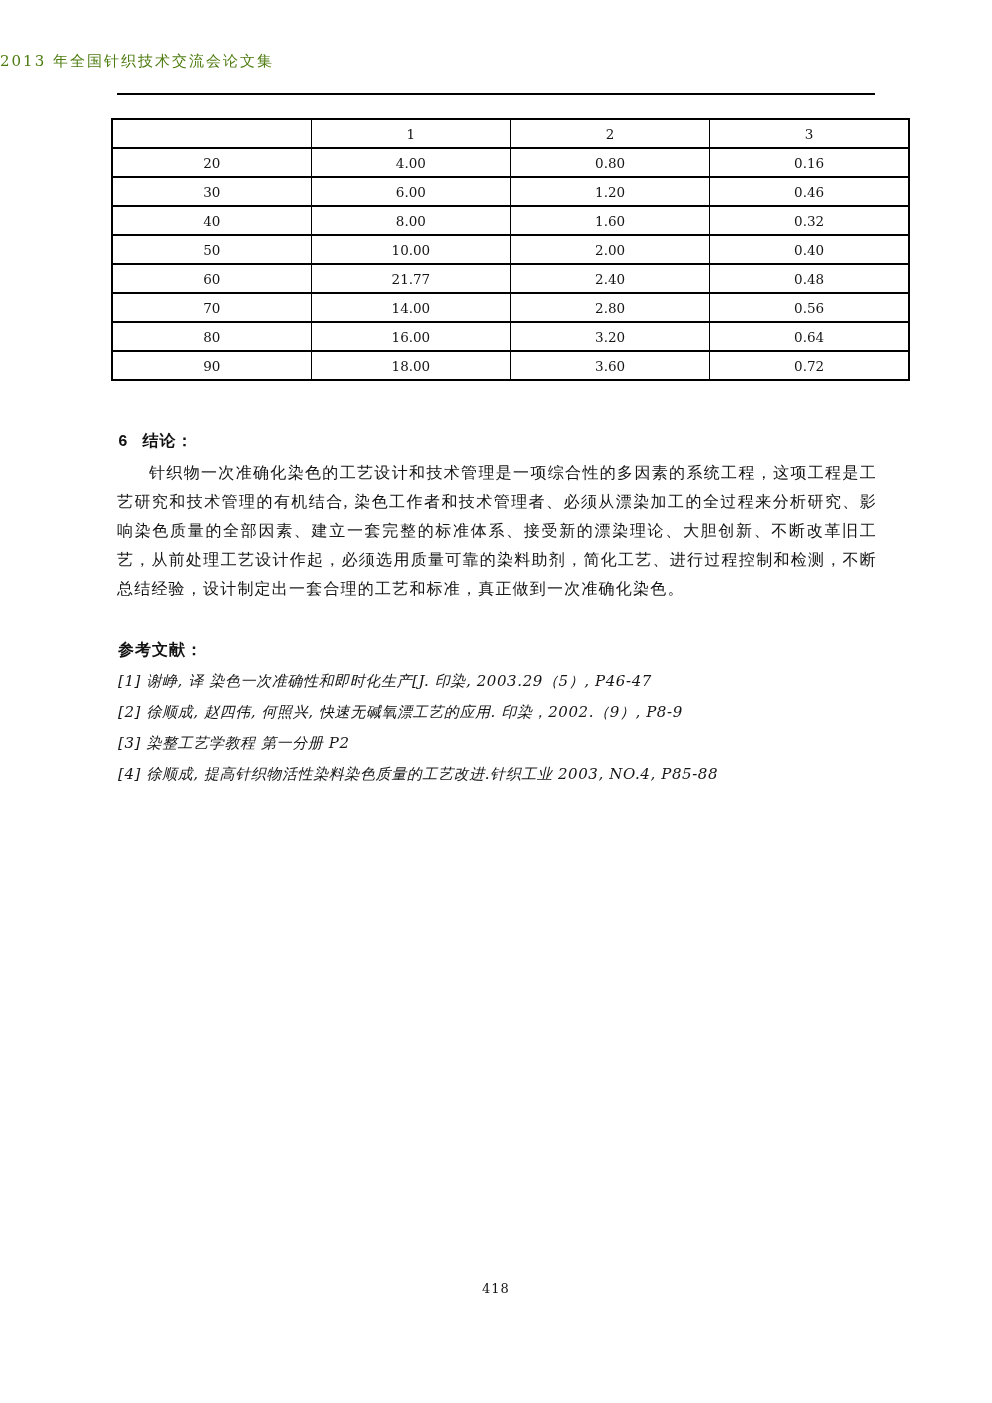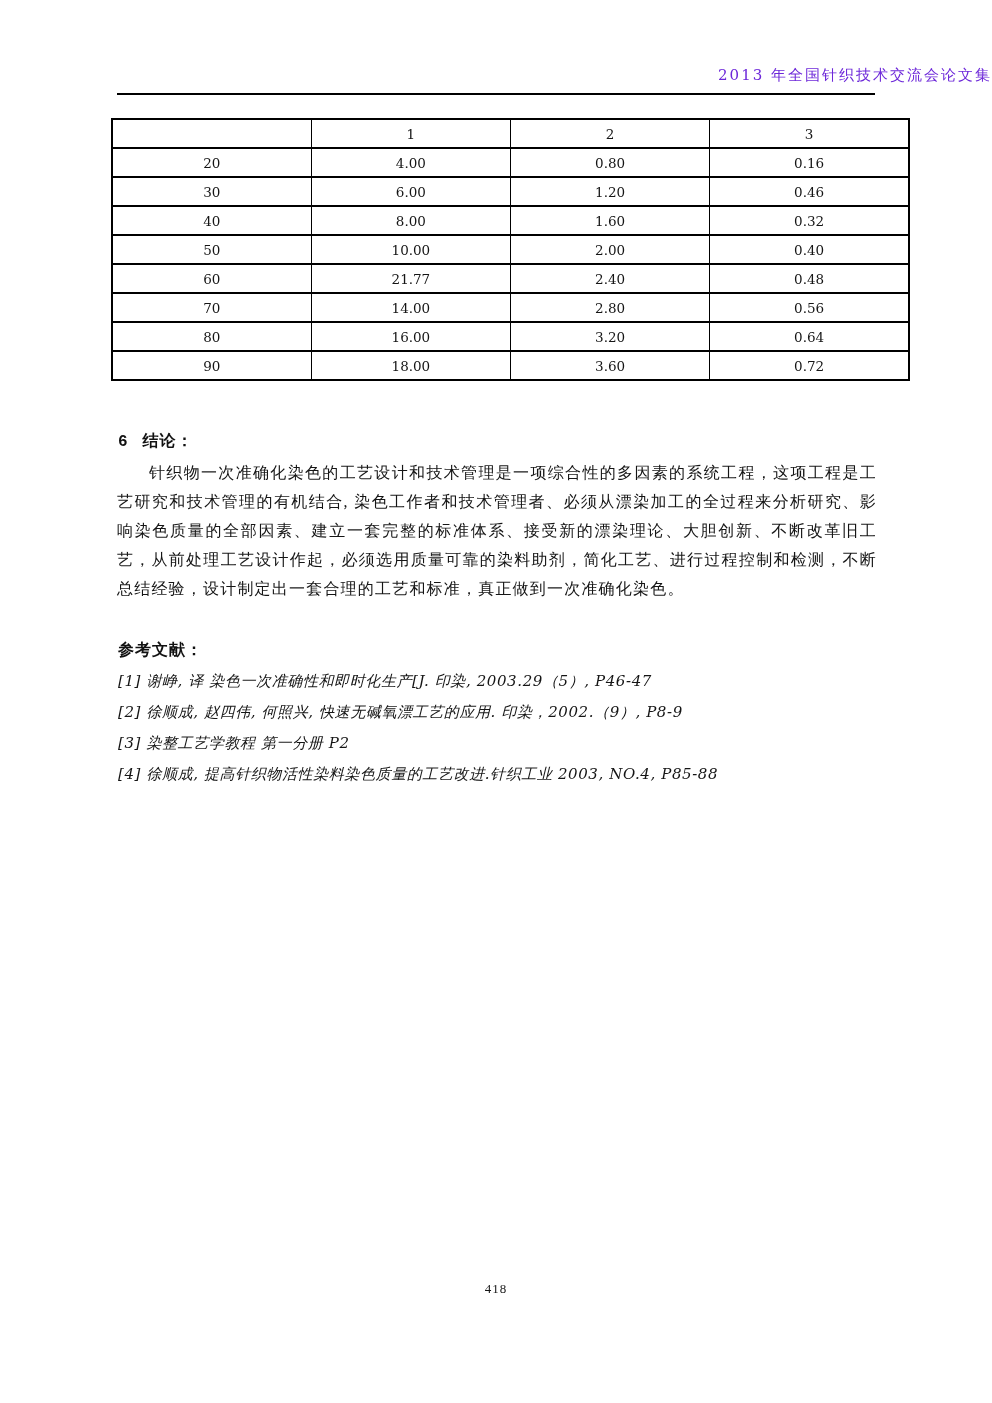--- a/index.html
+++ b/index.html
@@ -9,27 +9,27 @@
     width: 992px;
     height: 1403px;
     margin: 0 auto;
     background: #ffffff;
     font-family: "DejaVu Serif", "Liberation Serif", serif;
     color: #111111;
     overflow: hidden;
   }
   .doc-title {
     position: absolute;
-    top: 66px;
+    top: 52px;
     left: 0;
     width: 100%;
-    text-align: right;
+    text-align: left;
     font-size: 15px;
     letter-spacing: 2px;
-    color: #6d28d9;
+    color: #4d7c0f;
   }
   .header-rule {
     position: absolute;
     top: 93px;
     left: 117px;
     width: 758px;
     height: 2px;
     background: #000000;
   }
   table.data-table {
@@ -108,21 +108,20 @@
   }
   .page-number {
     position: absolute;
     top: 1281px;
     left: 0;
     width: 100%;
     text-align: center;
     font-size: 13px;
     letter-spacing: 1px;
     color: #151515;
-    font-family: Liberation Serif, serif;
   }
 </style>
 </head>
 <body>
 
 <div class="page">
 
   <div class="doc-title">2013 年全国针织技术交流会论文集</div>
 
   <div class="header-rule"></div>

